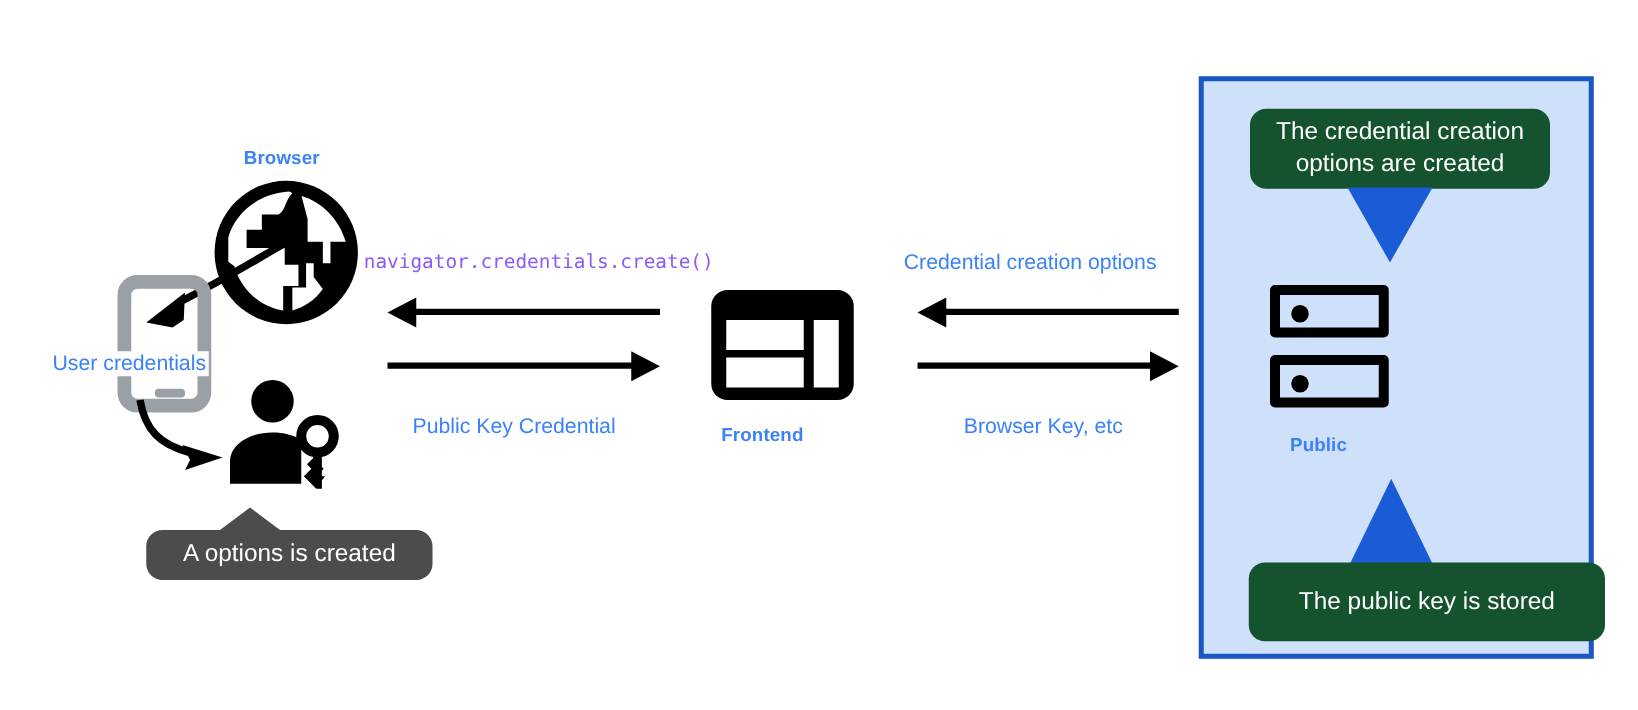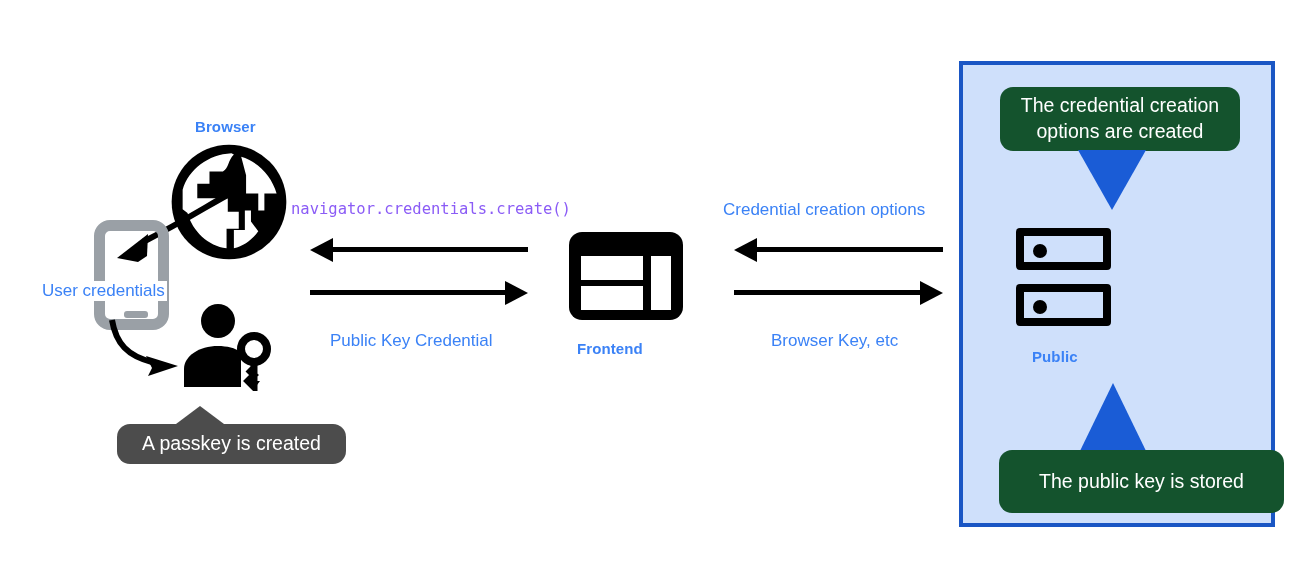--- a/index.html
+++ b/index.html
@@ -168,21 +168,21 @@
     <circle cx="72" cy="46" r="13" fill="none" stroke="#000000" stroke-width="8"></circle>
     <path d="M72 58 L72 84 L66 78 L72 72 L66 66" fill="none" stroke="#000000" stroke-width="7"></path>
     <polygon points="66,78 78,78 72,86" fill="#000000"></polygon>
   </svg>
 
   <div class="abs pointer" style="left:168px; top:406px;
               border-left:32px solid transparent;
               border-right:32px solid transparent;
               border-bottom:24px solid #4c4c4c;"></div>
   <div class="abs callout callout-gray" style="left:117px; top:424px; width:229px; height:40px;">
-    <span>A passkey is created</span>
+    <span>A options is created</span>
   </div>
 
   <svg class="abs" style="left:567px; top:230px;" width="118" height="92" viewBox="0 0 118 92">
     <rect x="2" y="2" width="114" height="88" rx="13" ry="13" fill="#000000"></rect>
     <rect x="14" y="26" width="62" height="24" fill="#ffffff"></rect>
     <rect x="14" y="56" width="62" height="24" fill="#ffffff"></rect>
     <rect x="84" y="26" width="20" height="54" fill="#ffffff"></rect>
   </svg>
   <div class="abs label label-bold" style="left:577px; top:340px;">Frontend</div>
 

